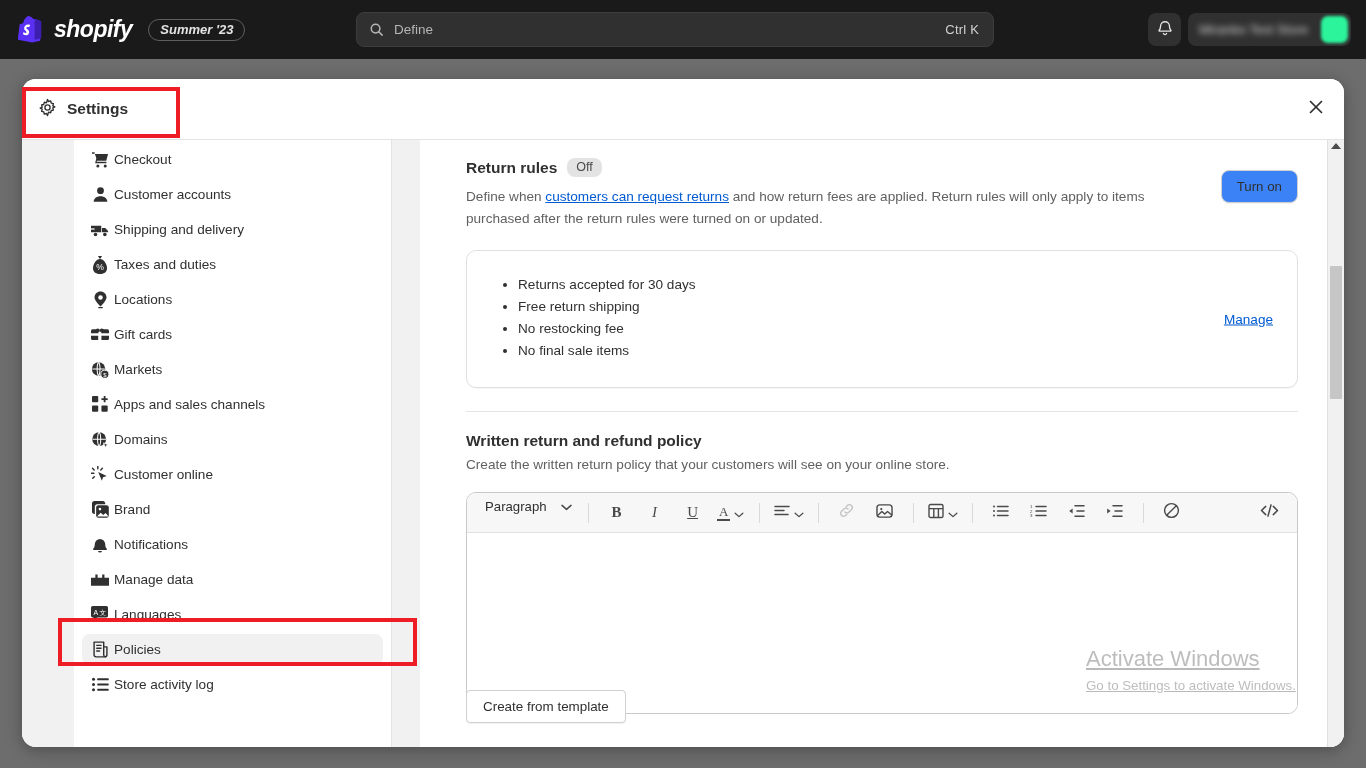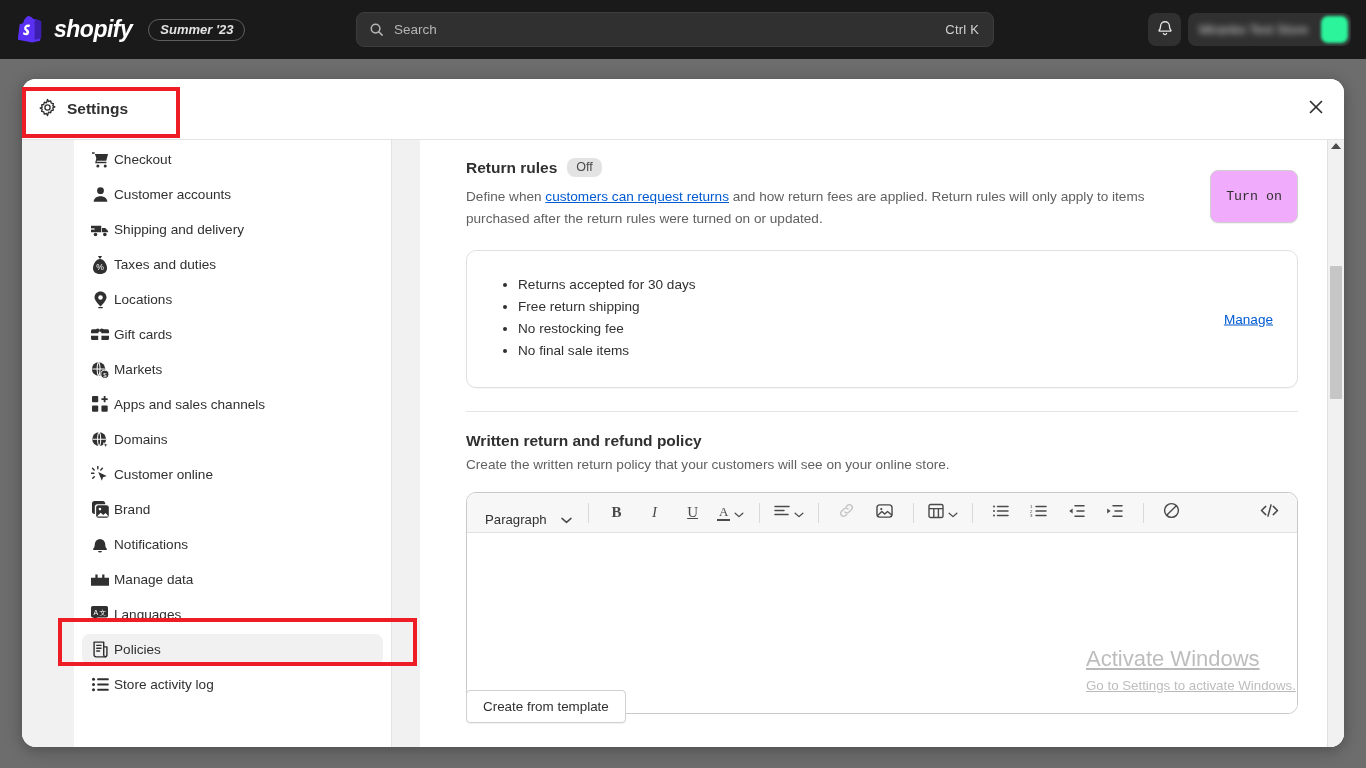--- a/index.html
+++ b/index.html
@@ -115,24 +115,23 @@
     background:#e3e3e3; color:#4a4a4a; border-radius:8px;
     font-size:12.5px; padding:2px 9px 3px;
   }
   .sec-desc {
     margin-top:9px; font-size:13.6px; line-height:22px; color:#616161;
     max-width:726px;
   }
   .sec-desc a { color:#005bd3; text-decoration:underline; }
   .turn-on-btn {
     position:absolute; right:46px; top:30px;
-    background:#f0abfc; border:1px solid #d0d0d0; border-radius:8px;
-    padding:18px 15px; font-size:13.3px; color:#303030;
+    background:#3b82f6; border:1px solid #d0d0d0; border-radius:8px;
+    padding:8px 15px; font-size:13.3px; color:#303030;
     box-shadow:0 1px 0 rgba(0,0,0,.05);
-    font-family:Liberation Mono, monospace;
   }
 
   .rules-card {
     margin-top:20px; border:1px solid #e0e0e0; border-radius:10px;
     padding:16px 22px 18px; position:relative; background:#ffffff;
     box-shadow: 0 1px 0 rgba(0,0,0,.03);
   }
   .rules-card ul { margin:7px; padding-left:22px; }
   .rules-card li { font-size:13.6px; color:#303030; line-height:22px; }
   .manage-link {
@@ -153,21 +152,21 @@
   }
   .toolbar {
     height:39px; background:#f7f7f7; border-bottom:1px solid #e0e0e0;
     display:flex; align-items:center; padding:0 10px; gap:2px;
   }
   .tb-btn {
     height:28px; min-width:28px; display:flex; align-items:center; justify-content:center;
     border-radius:6px; padding:0 4px; color:#4a4a4a;
   }
   .tb-para {
-    display:flex; align-items:flex-end; gap:14px; padding:0 6px 0 8px;
+    display:flex; align-items:flex-start; gap:14px; padding:0 6px 0 8px;
     font-size:13.2px; color:#303030; height:28px;
   }
   .tb-sep { width:1px; height:20px; background:#d9d9d9; margin:0 8px; }
   .tb-spacer { flex:1; }
   .tb-disabled { color:#c4c4c4; }
   .editor-area { height:180px; background:#ffffff; }
 
   
   .watermark {
     position:absolute; left:1086px; top:645px; width:290px;
@@ -222,21 +221,21 @@
       <span class="season-pill">Summer '23</span>
     </div>
 
     <div class="searchwrap">
       <span class="search-icon">
         <svg width="15" height="15" viewBox="0 0 16 16" fill="none" stroke="#b5b5b5" stroke-width="1.6">
           <circle cx="7" cy="7" r="4.6"></circle>
             <line x1="10.4" y1="10.4" x2="14" y2="14" stroke-linecap="round"></line>
         </svg>
       </span>
-      <span class="search-placeholder">Search</span>
+      <span class="search-placeholder">Define</span>
       <span class="search-kbd">Ctrl K</span>
     </div>
 
     <div class="bell-btn">
       <span>
         <svg width="16" height="17" viewBox="0 0 18 19" fill="none" stroke="#e3e3e3" stroke-width="1.5">
           <path d="M4 8a5 5 0 0 1 10 0c0 3 1.2 4.3 1.7 4.8.3.3.1.7-.3.7H2.6c-.4 0-.6-.4-.3-.7C2.8 12.3 4 11 4 8z" stroke-linejoin="round"></path>
           <path d="M7.2 16.3a2 2 0 0 0 3.6 0" stroke-linecap="round"></path>
         </svg>
       </span>

